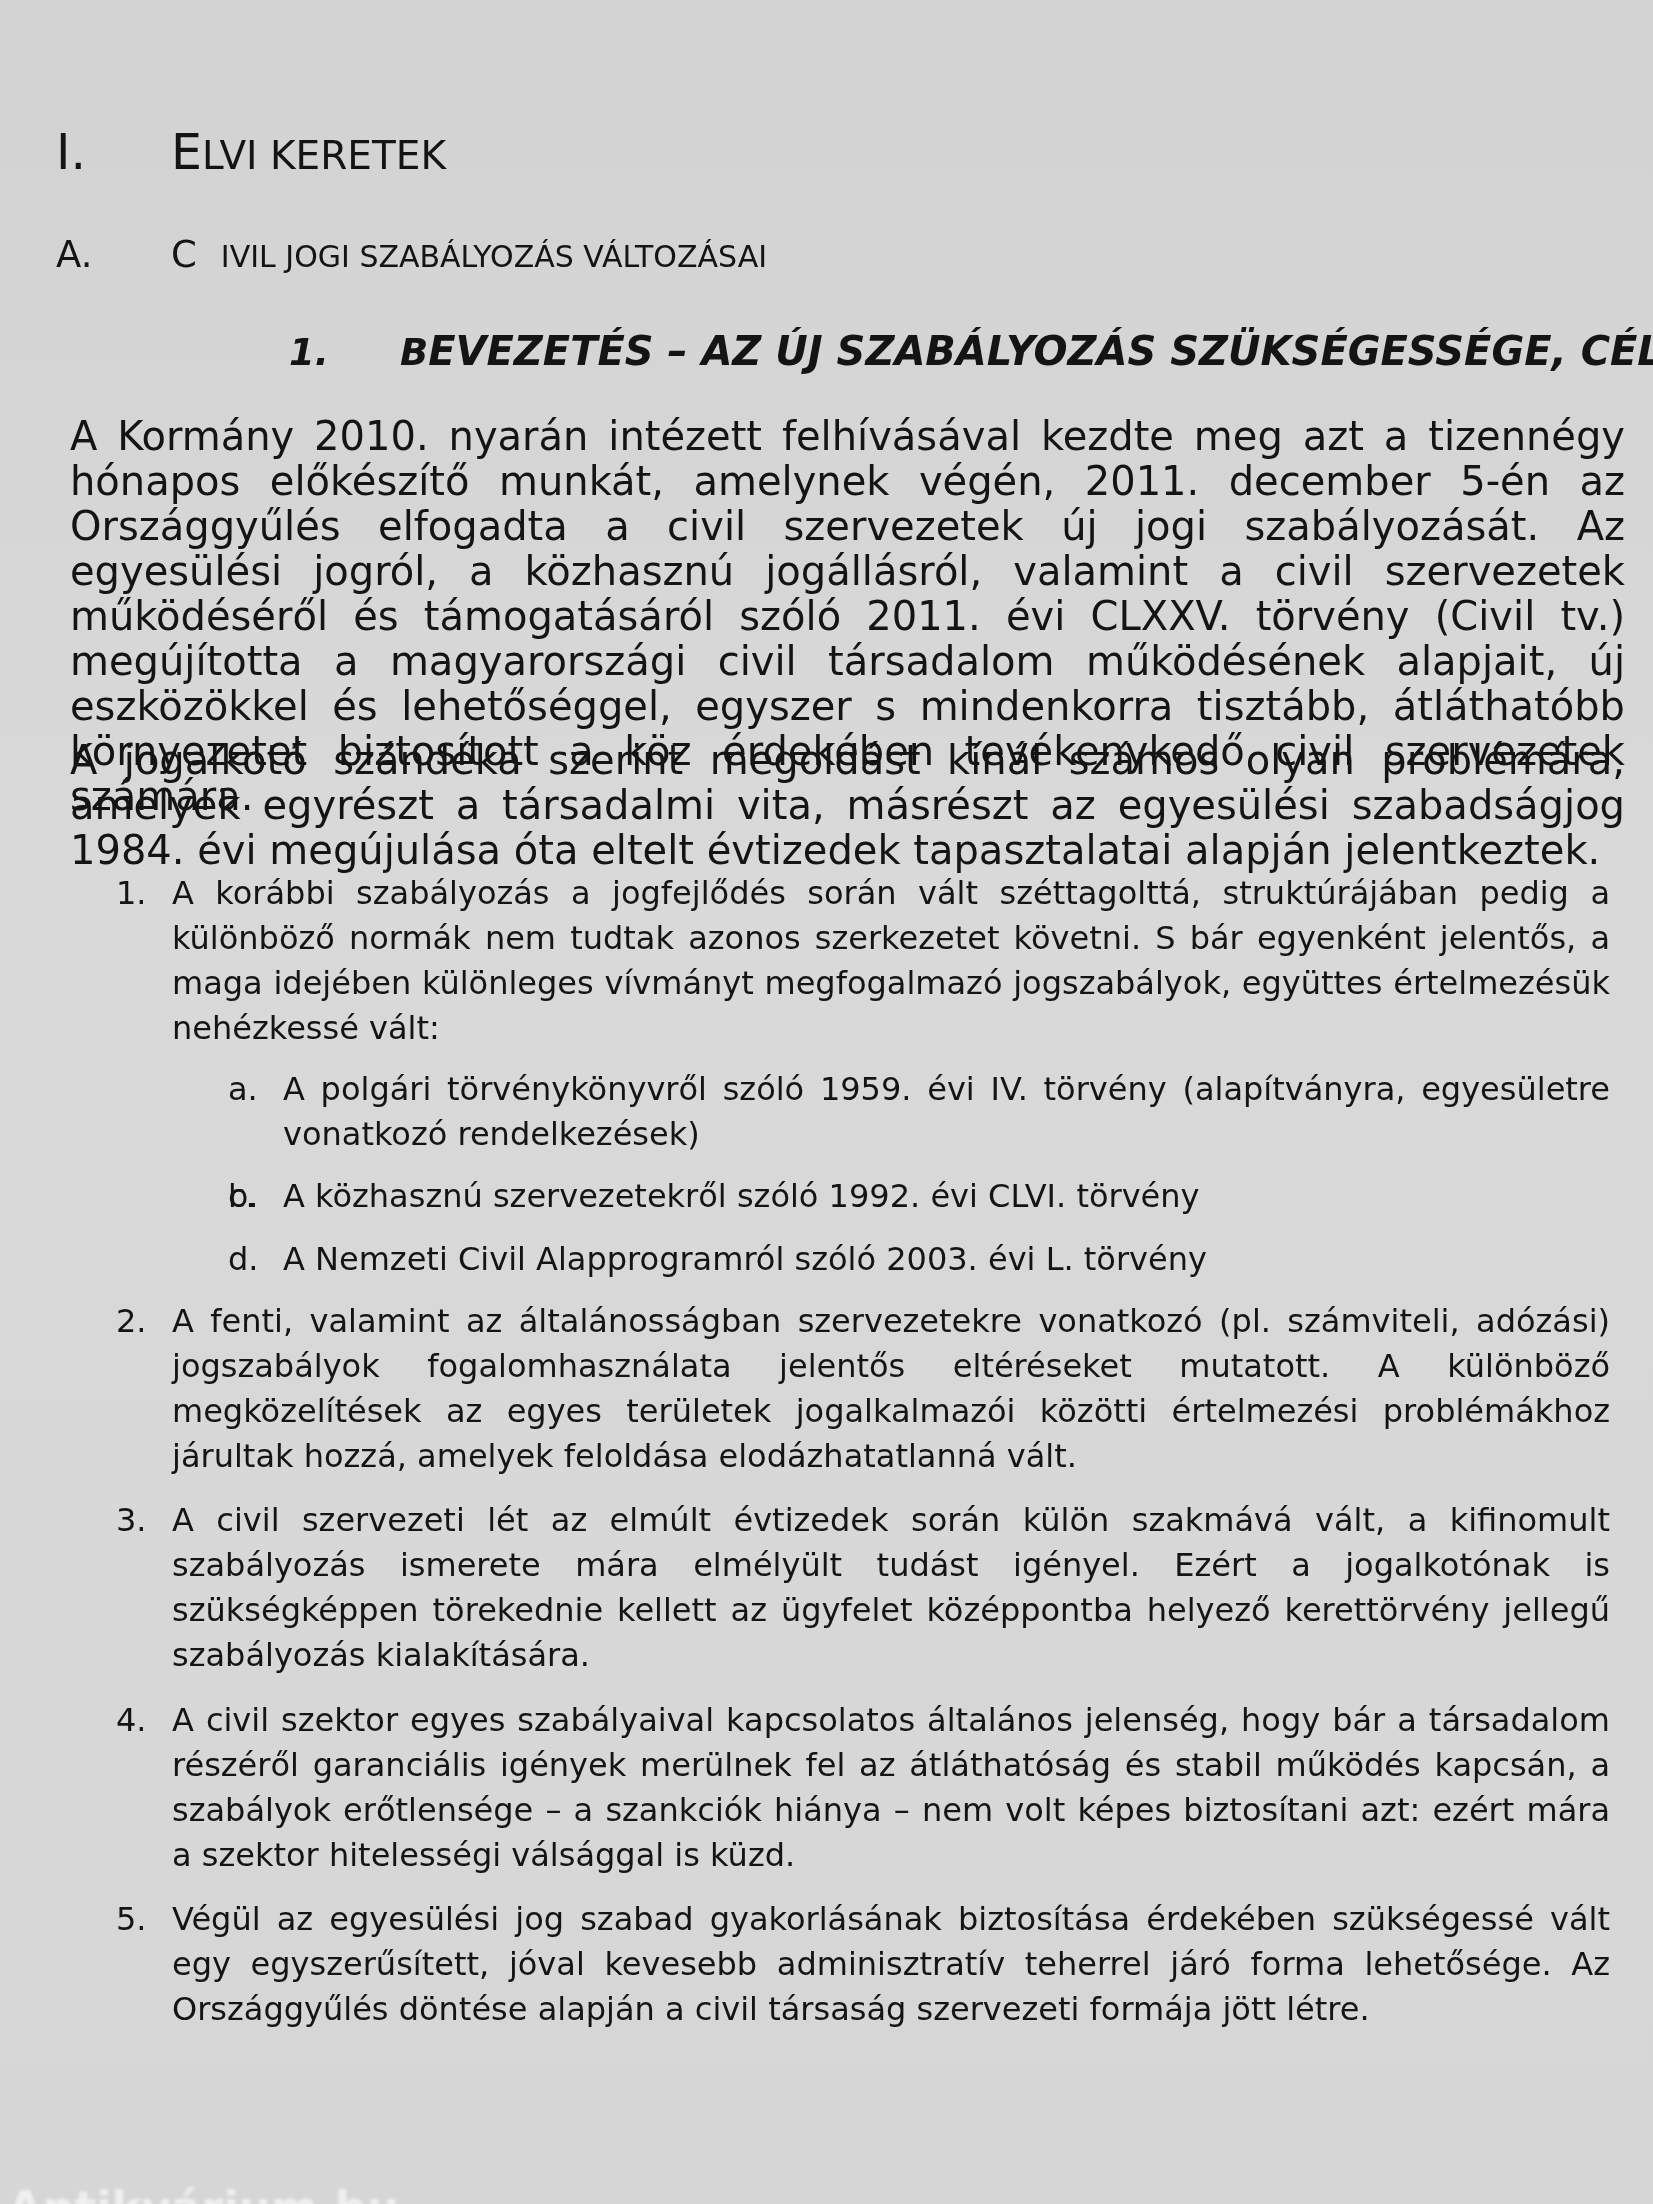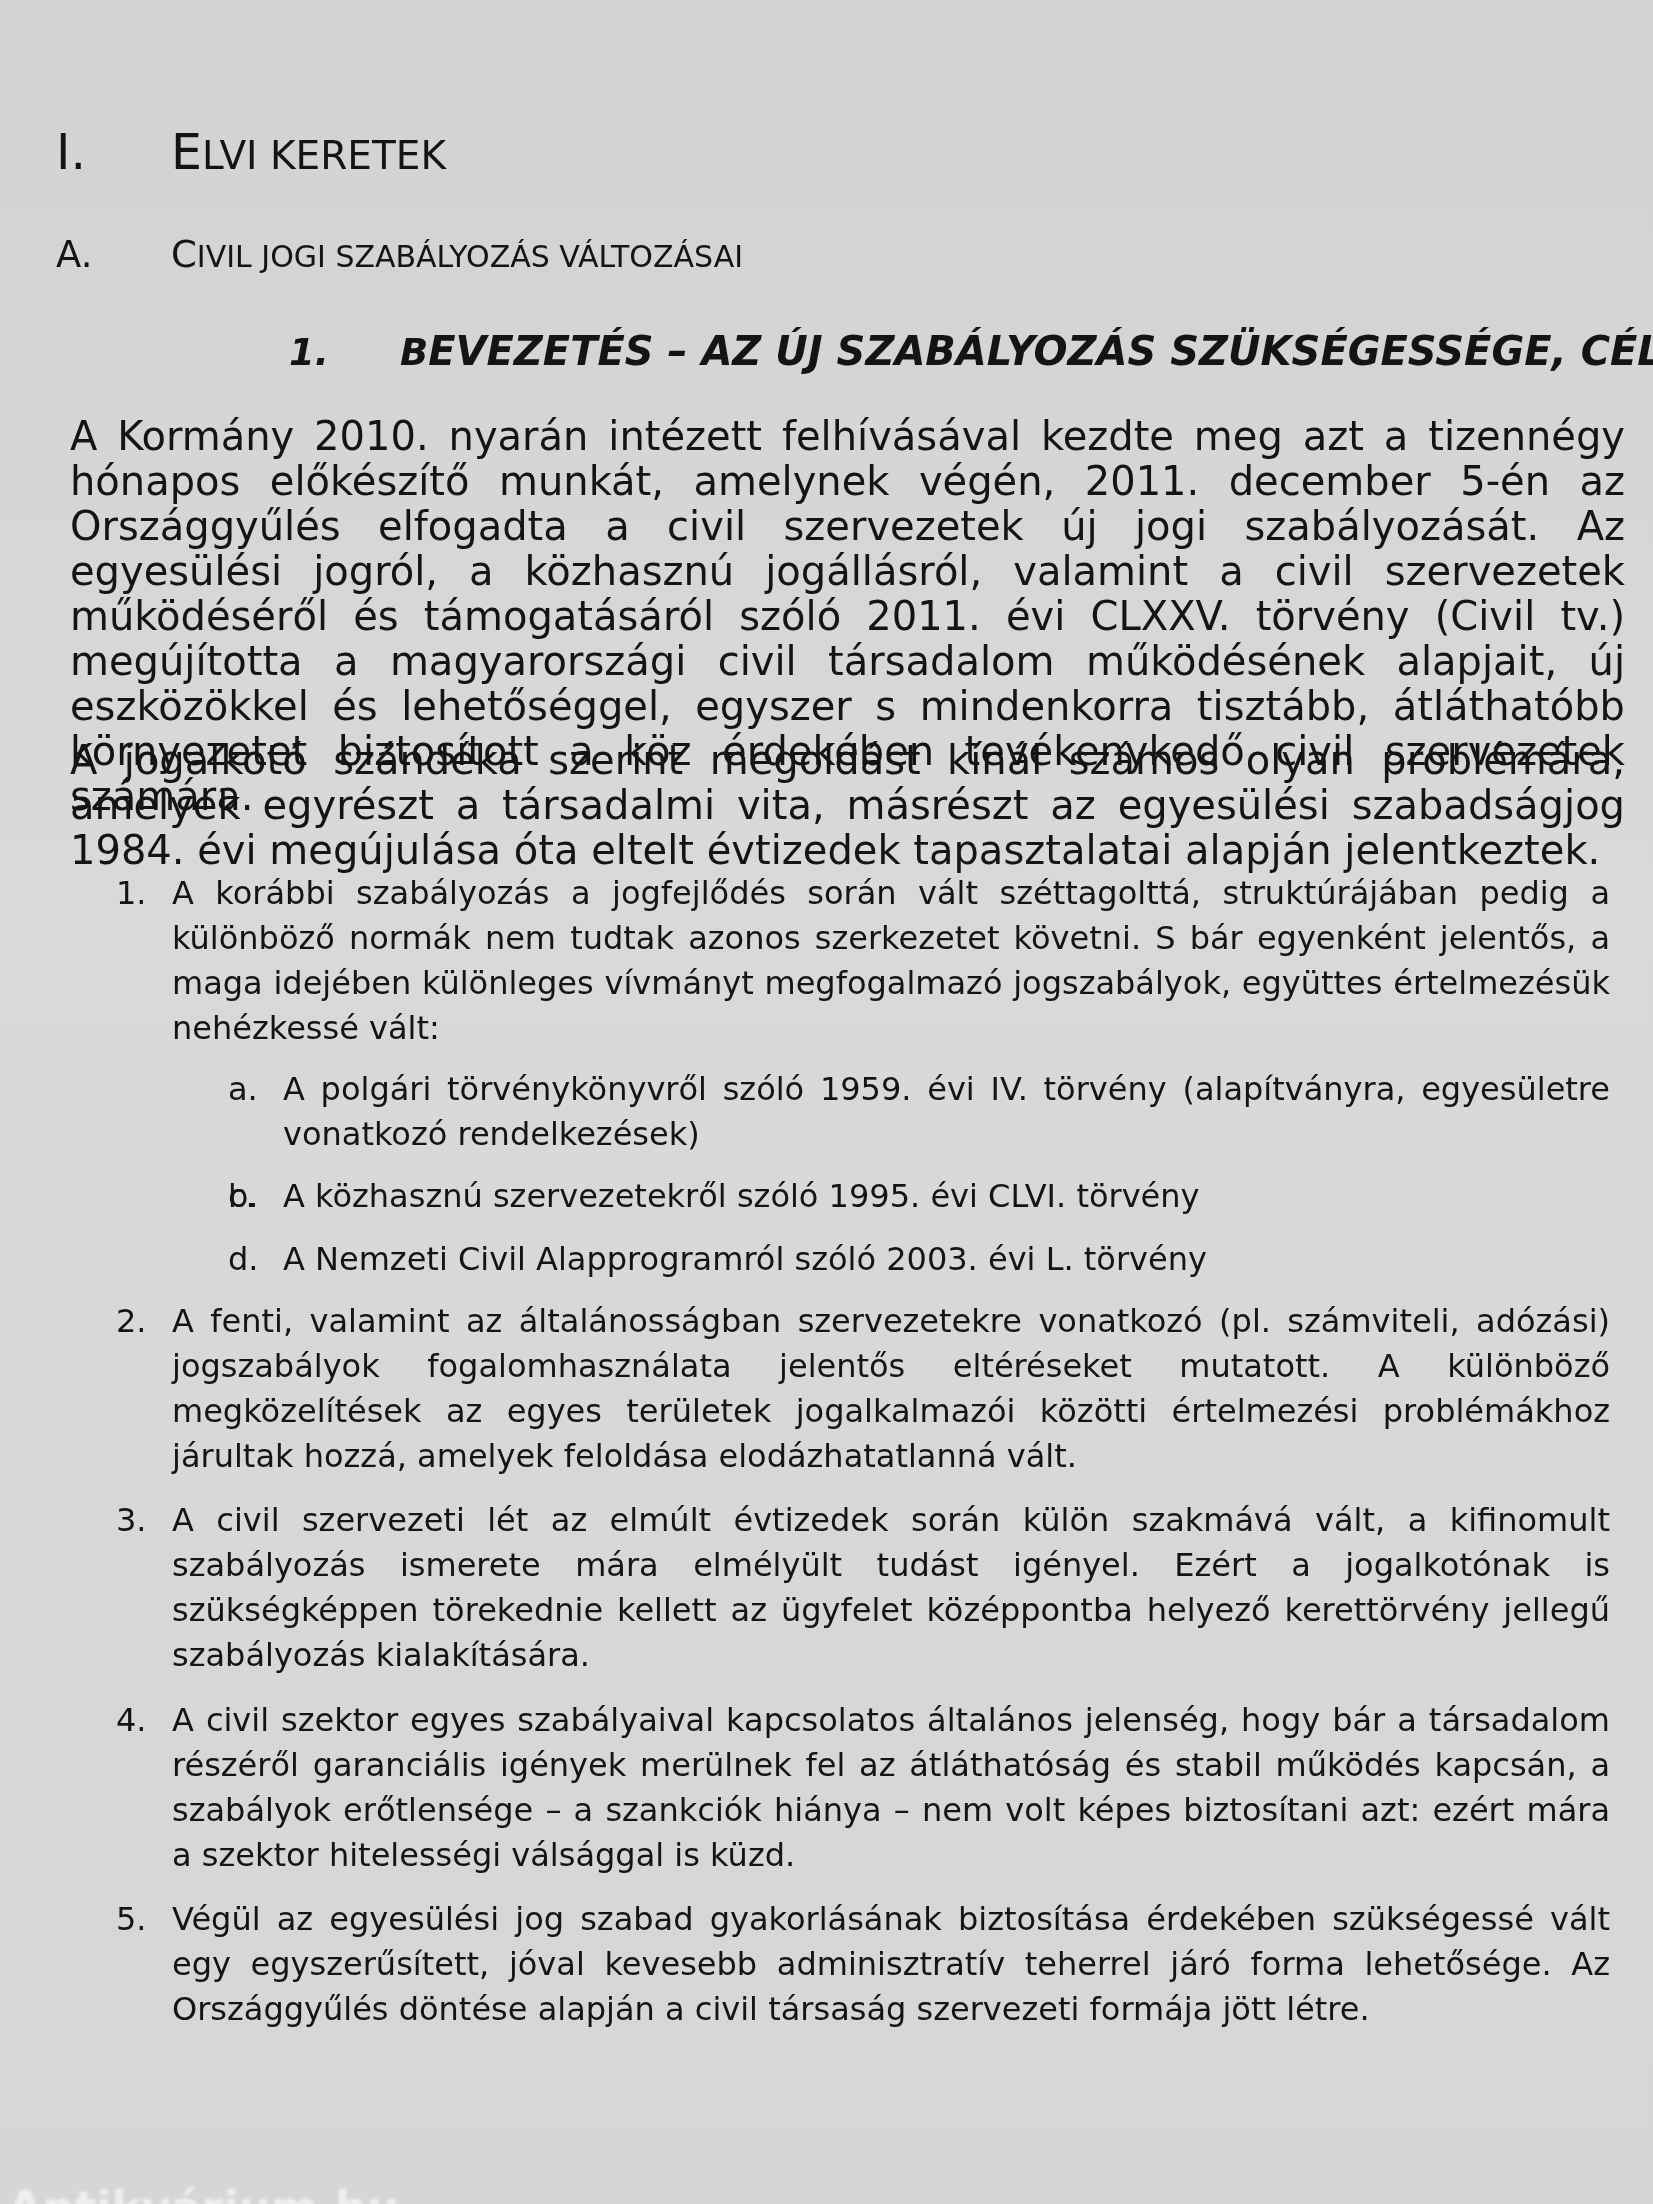--- a/index.html
+++ b/index.html
@@ -51,21 +51,21 @@
       position: absolute;
       left: 56px;
       top: 233px;
       font-size: 37px;
       margin: 0;
       font-weight: normal;
       display: flex;
       align-items: baseline;
     }
     .h2 .num { width: 115px; display: inline-block; }
-    .h2 .t-small { font-size: 30px; }
+    .h2 .t-small { font-size: 30px; margin-left: 24px; }
 
     .h3 {
       position: absolute;
       left: 289px;
       top: 328px;
       margin: 0;
       font-size: 37px;
       font-weight: bold;
       font-style: italic;
       display: flex;
@@ -171,21 +171,21 @@
       <ol class="sublist">
         <li>
           <span class="marker">a.</span>
           <span>A polgári törvénykönyvről szóló 1959. évi IV. törvény (alapítványra, egyesületre vonatkozó rendelkezések)</span>
         </li>
         <li>
           <span class="marker">b.</span>
         </li>
         <li>
           <span class="marker">c.</span>
-          <span>A közhasznú szervezetekről szóló 1995. évi CLVI. törvény</span>
+          <span>A közhasznú szervezetekről szóló 1992. évi CLVI. törvény</span>
         </li>
         <li>
           <span class="marker">d.</span>
           <span>A Nemzeti Civil Alapprogramról szóló 2003. évi L. törvény</span>
         </li>
       </ol>
     </li>
     <li>
       <span class="marker">2.</span>
       <span>A fenti, valamint az általánosságban szervezetekre vonatkozó (pl. számviteli, adózási) jogszabályok fogalomhasználata jelentős eltéréseket mutatott. A különböző megközelítések az egyes területek jogalkalmazói közötti értelmezési problémákhoz járultak hozzá, amelyek feloldása elodázhatatlanná vált.</span>

